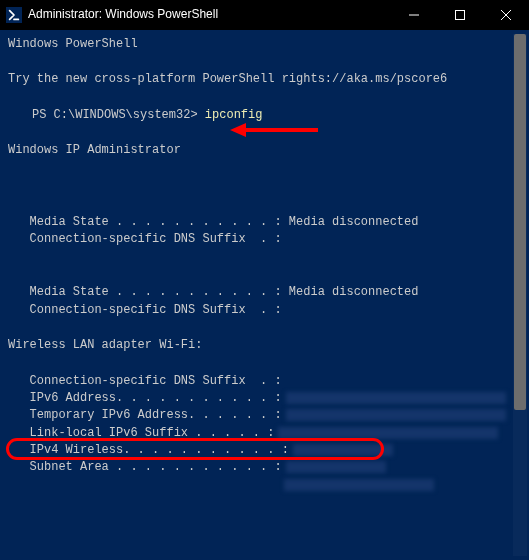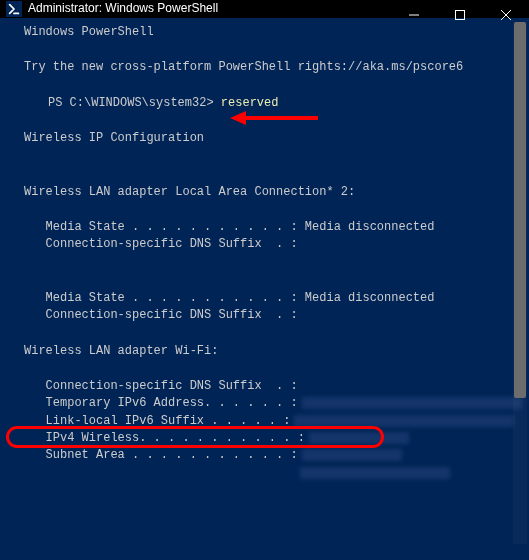--- a/index.html
+++ b/index.html
@@ -6,21 +6,21 @@
     html, body { width: 529px; height: 560px; overflow: hidden; }
     body {
       background: #012456;
       font-family: Consolas, 'Courier New', monospace;
       font-size: 12px;
       color: #cccccc;
       line-height: 1.45;
     }
     .titlebar {
       background: #000000;
-      height: 18px;
+      height: 30px;
       display: flex;
       align-items: center;
       padding-left: 6px;
     }
     .titlebar-icon {
       width: 16px;
       height: 16px;
       background: #012456;
       display: inline-flex;
       align-items: center;
@@ -39,21 +39,21 @@
       width: 46px;
       height: 30px;
       display: flex;
       align-items: center;
       justify-content: center;
       color: #ffffff;
     }
     .win-btn svg { width: 10px; height: 10px; stroke: #ffffff; stroke-width: 1; fill: none; }
     .terminal {
       position: relative;
-      padding: 6px 8px 6px 24px;
+      padding: 6px 8px 6px 8px;
       height: calc(100% - 30px);
       overflow: hidden;
     }
     .scrollbar {
       position: absolute;
       right: 2px;
       top: 4px;
       width: 14px;
       height: calc(100% - 8px);
       background: rgba(255,255,255,0.03);
@@ -128,37 +128,37 @@
     </div>
   </div>
 </div>
 
 <div class="terminal">
 
   <div class="line">Windows PowerShell</div>
   <div class="blankline"></div>
   <div class="line">Try the new cross-platform PowerShell rights://aka.ms/pscore6</div>
   <div class="blankline"></div>
-  <div class="line"><span class="prompt">PS C:\WINDOWS\system32&gt; </span><span class="cmd">reserved</span></div>
+  <div class="line"><span class="prompt">PS C:\WINDOWS\system32&gt; </span><span class="cmd">ipconfig</span></div>
   <div class="blankline"></div>
-  <div class="line">Wireless IP Configuration</div>
+  <div class="line">Windows IP Administrator</div>
   <div class="blankline"></div>
   <div class="blankline"></div>
-  <div class="line">Wireless LAN adapter Local Area Connection* 2:</div>
   <div class="blankline"></div>
   <div class="line">   Media State . . . . . . . . . . . : Media disconnected</div>
   <div class="line">   Connection-specific DNS Suffix  . :</div>
   <div class="blankline"></div>
   <div class="blankline"></div>
   <div class="line">   Media State . . . . . . . . . . . : Media disconnected</div>
   <div class="line">   Connection-specific DNS Suffix  . :</div>
   <div class="blankline"></div>
   <div class="line">Wireless LAN adapter Wi-Fi:</div>
   <div class="blankline"></div>
   <div class="line">   Connection-specific DNS Suffix  . :</div>
+  <div class="line"><span>   IPv6 Address. . . . . . . . . . . :</span><span class="blurspan"></span></div>
   <div class="line"><span>   Temporary IPv6 Address. . . . . . :</span><span class="blurspan"></span></div>
   <div class="line"><span>   Link-local IPv6 Suffix . . . . . :</span><span class="blurspan"></span></div>
   <div class="line"><span>   IPv4 Wireless. . . . . . . . . . . :</span><span class="blurspan short"></span></div>
   <div class="line"><span>   Subnet Area . . . . . . . . . . . :</span><span class="blurspan short"></span></div>
   <div class="line"><span style="opacity:0">   </span><span class="blurspan med" style="margin-left:254px"></span></div>
 
   <svg class="arrow" width="90" height="20">
     <line x1="88" y1="10" x2="12" y2="10" stroke="#ff0000" stroke-width="4"></line>
     <polygon points="0,10 16,3 16,17" fill="#ff0000"></polygon>
   </svg>

